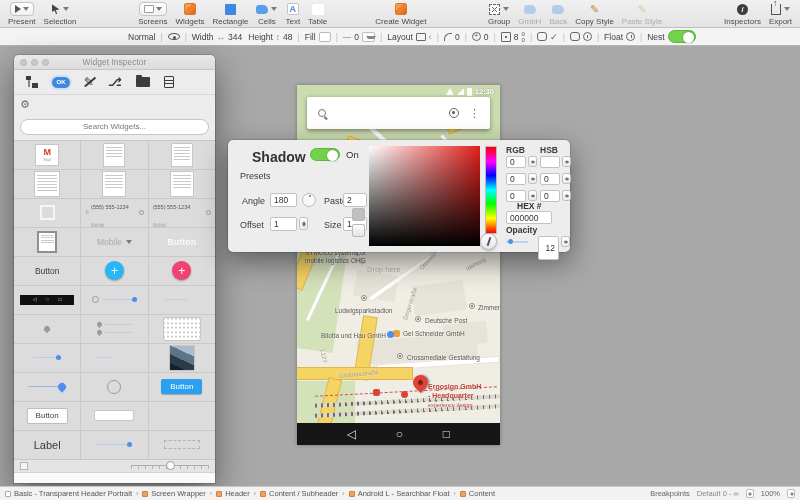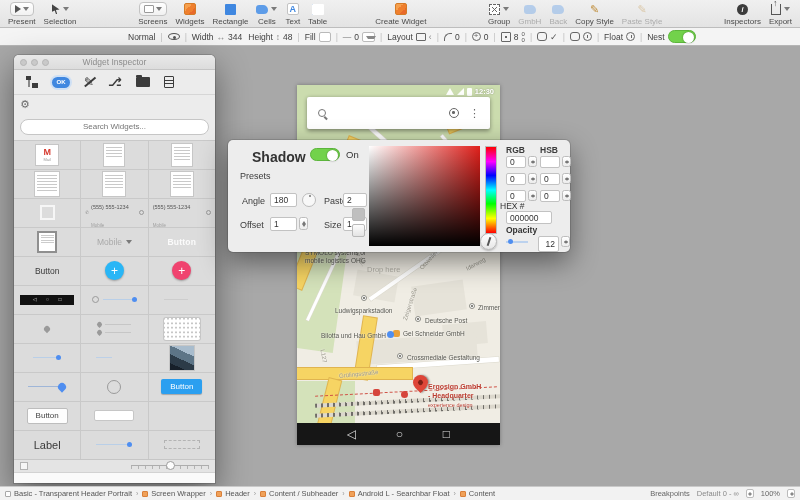--- a/index.html
+++ b/index.html
@@ -202,21 +202,21 @@
   .modebtn { position:absolute; width:13px; height:13px; background:linear-gradient(#fdfdfd,#e4e4e4); border:1px solid #b9b9b9; border-radius:2px; }
   .modebtn.sel { background:#bfbfbf; }
   .gradsq { position:absolute; left:141px; top:6px; width:111px; height:100px;
     background:linear-gradient(to bottom,rgba(0,0,0,0),rgba(0,0,0,1)),linear-gradient(to right,#fff,#e0201b); }
   .huebar { position:absolute; left:257px; top:6px; width:12px; height:88px;
     background:linear-gradient(#f00,#f0f 17%,#00f 33%,#0ff 50%,#0f0 66%,#ff0 83%,#f00); border:1px solid #bbb; }
   .dropperbtn { position:absolute; left:252px; top:93px; width:17px; height:17px; border-radius:50%;
     background:linear-gradient(#fff,#e6e6e6); border:1px solid #b5b5b5; box-shadow:0 1px 2px rgba(0,0,0,.25); }
   .dropperbtn::after { content:""; position:absolute; left:7px; top:3px; width:2px; height:9px; background:#555; transform:rotate(18deg); }
   .colhdr { position:absolute; top:5px; font-size:8.5px; color:#3c3c3c; font-weight:bold; }
-  .hexlbl { position:absolute; left:272px; top:61px; font-size:8.5px; font-weight:normal;text-align:right; }
+  .hexlbl { position:absolute; left:289px; top:61px; font-size:8.5px; font-weight:bold;text-align:right; }
   .opacitylbl { position:absolute; left:278px; top:85px; font-size:8.5px; font-weight:bold; }
   .mini-op-slider { position:absolute; left:278px; top:101px; width:22px; height:2px; background:#bcd2ee; }
   .mini-op-slider::before { content:""; position:absolute; left:2px; top:-2px; width:5px; height:5px; border-radius:50%; background:#4f8ef0; }
 
   
   .statusbar { position:absolute; left:0; top:486px; width:800px; height:14px; background:#f2f2f2;
     border-top:1px solid #c9c9c9; display:flex; align-items:center; font-size:7.5px; color:#555; padding:0 5px; white-space:nowrap; }
   .bc { display:flex; align-items:center; gap:3px; margin-right:4px; }
   .bc .osq { width:6px; height:6px; background:#f0a159; border:1px solid #d9803a; border-radius:1px; }
   .bc .wsq { width:6px; height:6px; background:#fdfdfd; border:1px solid #a8a8a8; border-radius:1px; }
@@ -761,21 +761,21 @@
     <span class="stp" style="left:334px;top:16px;height:11px"></span>
     <input class="numfield" style="left: 312px; top: 33px; width: 20px; height: 12px;" value="0">
     <span class="stp" style="left:334px;top:33px;height:11px"></span>
     <input class="numfield" style="left: 312px; top: 50px; width: 20px; height: 12px;" value="0">
     <span class="stp" style="left:334px;top:50px;height:11px"></span>
 
     <span class="hexlbl">HEX #</span>
     <input class="numfield" style="left: 278px; top: 71px; width: 46px; height: 13px;" value="000000">
     <span class="opacitylbl">Opacity</span>
     <span class="mini-op-slider"></span>
-    <input class="numfield" style="left: 310px; top: 96px; width: 21px; height: 16px; text-align: right;" value="12">
+    <input class="numfield" style="left: 310px; top: 96px; width: 21px; height: 24px; text-align: right;" value="12">
     <span class="stp" style="left:333px;top:96px;height:11px"></span>
   </div>
 </div>
 
 <div class="statusbar">
   <span class="bc">
       <span class="wsq"></span>
       <span>Basic - Transparent Header Portrait</span>
     </span>
   <span class="bc-sep">›</span>

